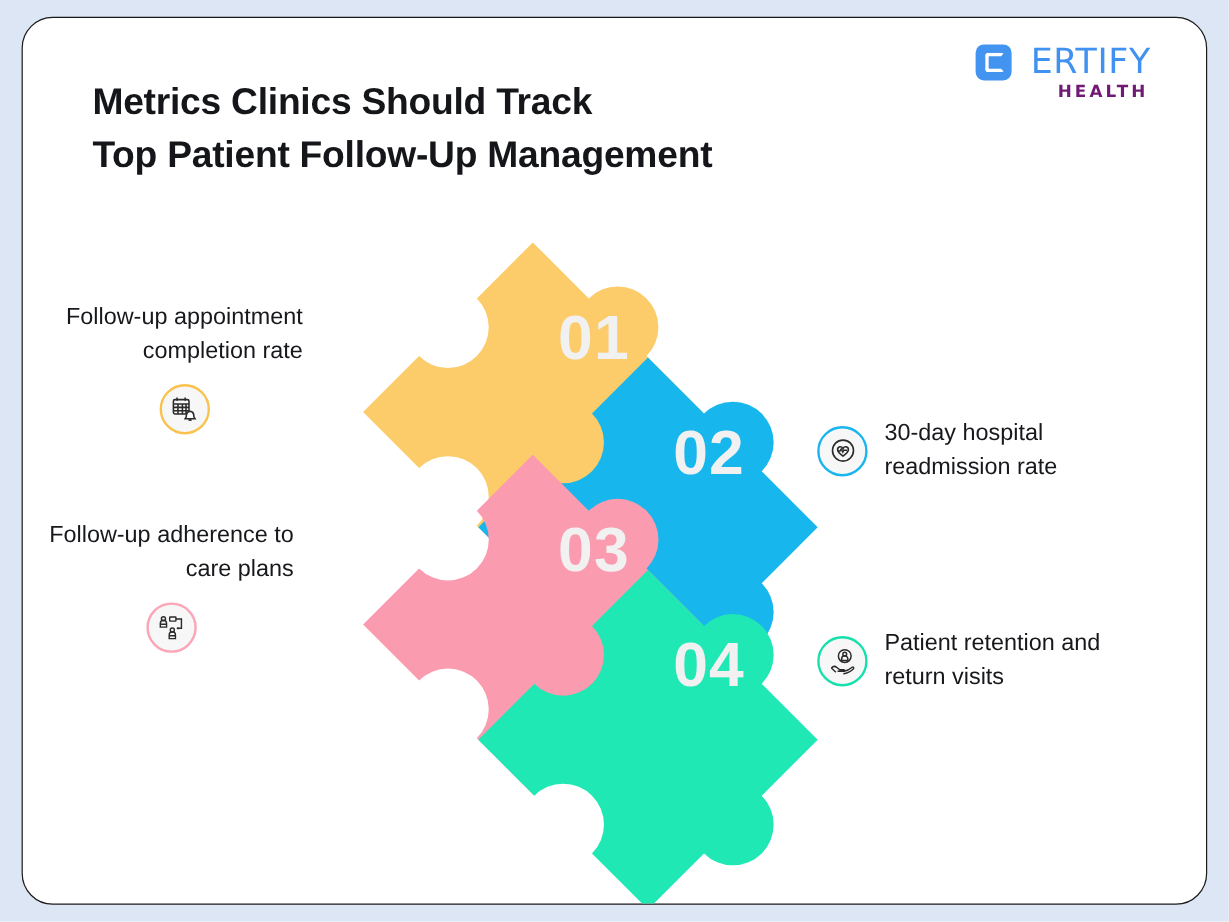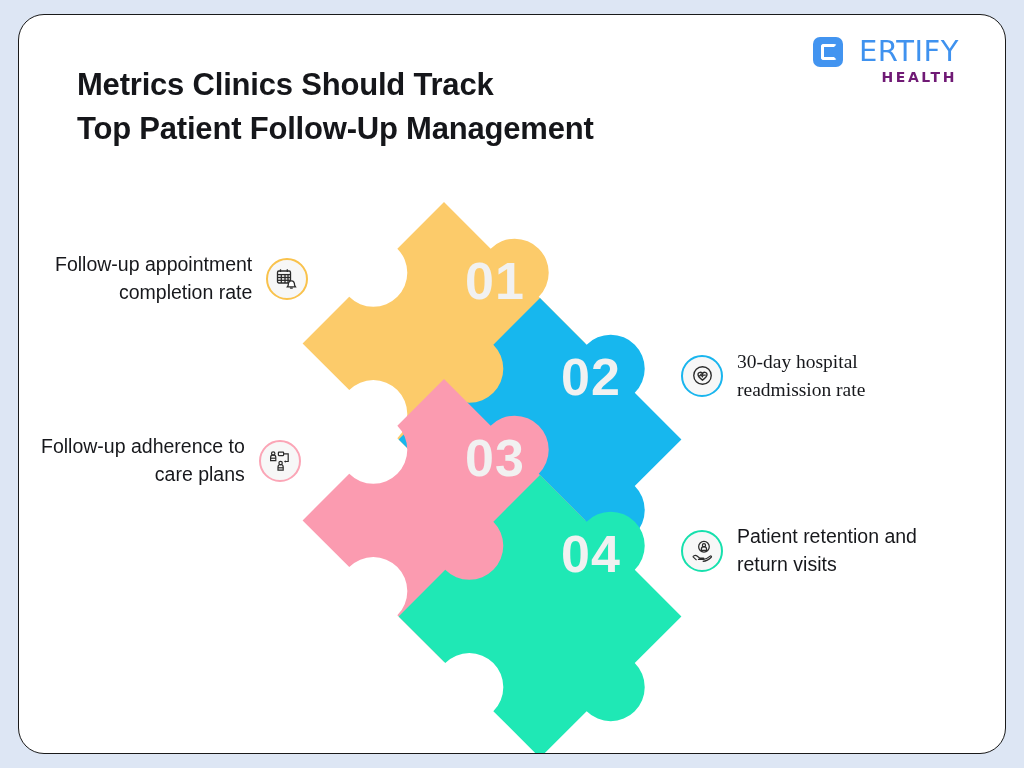--- a/index.html
+++ b/index.html
@@ -126,39 +126,39 @@
     display: flex;
     align-items: center;
     gap: 14px;
   }
   .label-text {
     font-size: 19.5px;
     color: #17181c;
     line-height: 1.42;
     white-space: pre-line;
   }
-  .label.left { flex-direction: row; }
+  .label.left { flex-direction: column; }
   .label.left .label-text { text-align: right; }
   .label.right .label-text { text-align: left; }
 
   .badge {
     width: 42px;
     height: 42px;
     min-width: 42px;
     border-radius: 50%;
     background: #f7f7f7;
     display: flex;
     align-items: center;
     justify-content: center;
     box-sizing: border-box;
   }
   .badge svg { display: block; }
 
   .label-1 { left: 36px;  top: 236px; }
-  .label-2 { left: 662px; top: 333px; font-family: Liberation Serif, serif; }
+  .label-2 { left: 662px; top: 333px; }
   .label-3 { left: 22px;  top: 418px; }
   .label-4 { left: 662px; top: 508px; }
 </style>
 </head>
 <body>
 
 <div class="page-frame">
 
   <div class="logo">
     <div class="logo-row">

